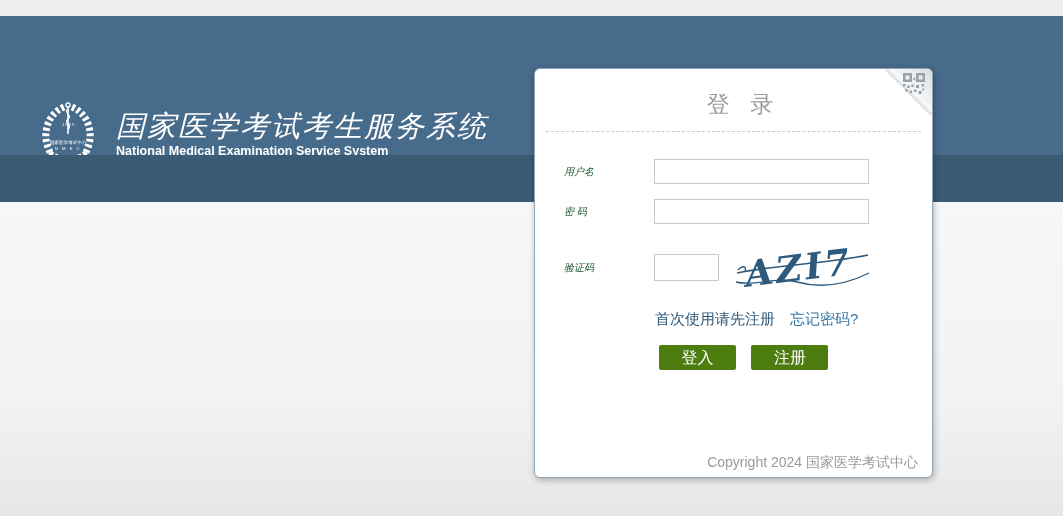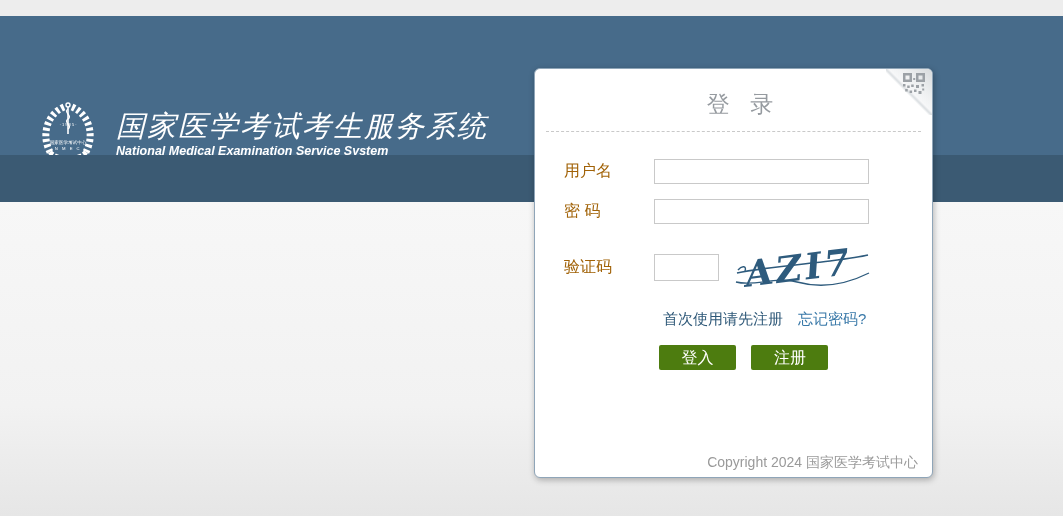--- a/index.html
+++ b/index.html
@@ -11,21 +11,21 @@
   
   .header-band { position:absolute; top:16px; left:0; width:1063px; height:155px; background:#476B8A; }
   .navbar      { position:absolute; top:155px; left:0; width:1063px; height:47px; background:#3B5A73; }
   .content     { position:absolute; top:202px; left:0; width:1063px; height:314px;
                  background:linear-gradient(#F7F7F7 0%, #F2F2F2 65%, #E6E6E6 100%); }
 
   .brand { position:absolute; left:38px; top:84px; display:flex; align-items:flex-start; }
   .brand-logo { flex:0 0 auto; }
   .brand-titles { margin-left:18px; margin-top:10px; }
   .brand-cn { color:#fff; font-size:29px; font-style:italic; letter-spacing:2px; line-height:1.15; white-space:nowrap; }
-  .brand-en { color:#fff; font-size:12.5px; font-weight:bold; font-style:italic; margin-top:1px; white-space:nowrap; }
+  .brand-en { color:#fff; font-size:12.5px; font-weight:bold; margin-top:1px; white-space:nowrap; }
 
   
   .login-panel { position:absolute; left:534px; top:68px; width:399px; height:410px;
                  background:#fff; border:1px solid #8FA5B8; border-radius:6px;
                  box-shadow:1px 2px 6px rgba(0,0,0,.28); z-index:5; }
 
   .fold { position:absolute; top:0; right:0; width:46px; height:46px;
           border-top-right-radius:5px; overflow:hidden;
           background:linear-gradient(45deg, #FFFFFF 0%, #FFFFFF 46%, #DADEE1 49.5%,
                                      #F6F7F8 53%, #EDEFF0 70%, #D7DADC 100%); }
@@ -33,27 +33,27 @@
 
   .login-title { position:absolute; top:20px; left:10px; width:100%; text-align:center;
                  font-size:23px; color:#969BA0; letter-spacing:7px; margin:0; font-weight:normal; }
   .divider { position:absolute; top:62px; left:11px; right:11px; height:0;
              border-top:1px dashed #C9C9C9; }
 
   .form-row { position:absolute; left:29px; display:flex; align-items:center; }
   .row-username { top:90px; }
   .row-password { top:130px; }
   .row-captcha  { top:185px; }
-  .form-row label { width:90px; font-size:16px; color:#a16207; flex:0 0 auto; }
+  .form-row label { width:90px; font-size:10px; color:#14532d; flex:0 0 auto;font-style:italic; }
   .txt { width:215px; height:25px; border:1px solid #C9C9C9; background:#fff;
          padding:0 5px; font-size:14px; outline:none; border-radius:0; }
   .txt-captcha { width:65px; height:27px; }
   .captcha-img { position:absolute; top:173px; left:200px; cursor:pointer; }
 
-  .links { position:absolute; top:241px; left:128px; font-size:15px; white-space:nowrap; }
+  .links { position:absolute; top:241px; left:120px; font-size:15px; white-space:nowrap; }
   .links a { text-decoration:none; cursor:pointer; }
   .link-hint   { color:#2E5878; margin-right:15px; }
   .link-forgot { color:#3878A8; }
 
   .buttons { position:absolute; top:276px; left:124px; }
   .btn { width:77px; height:25px; background:#4d7c0f; color:#fff; border:none;
          border-radius:2px; font-size:16px; line-height:24px; padding:0; cursor:pointer;
          font-family:"Liberation Sans", sans-serif; }
   .btn + .btn { margin-left:11px; }
 

